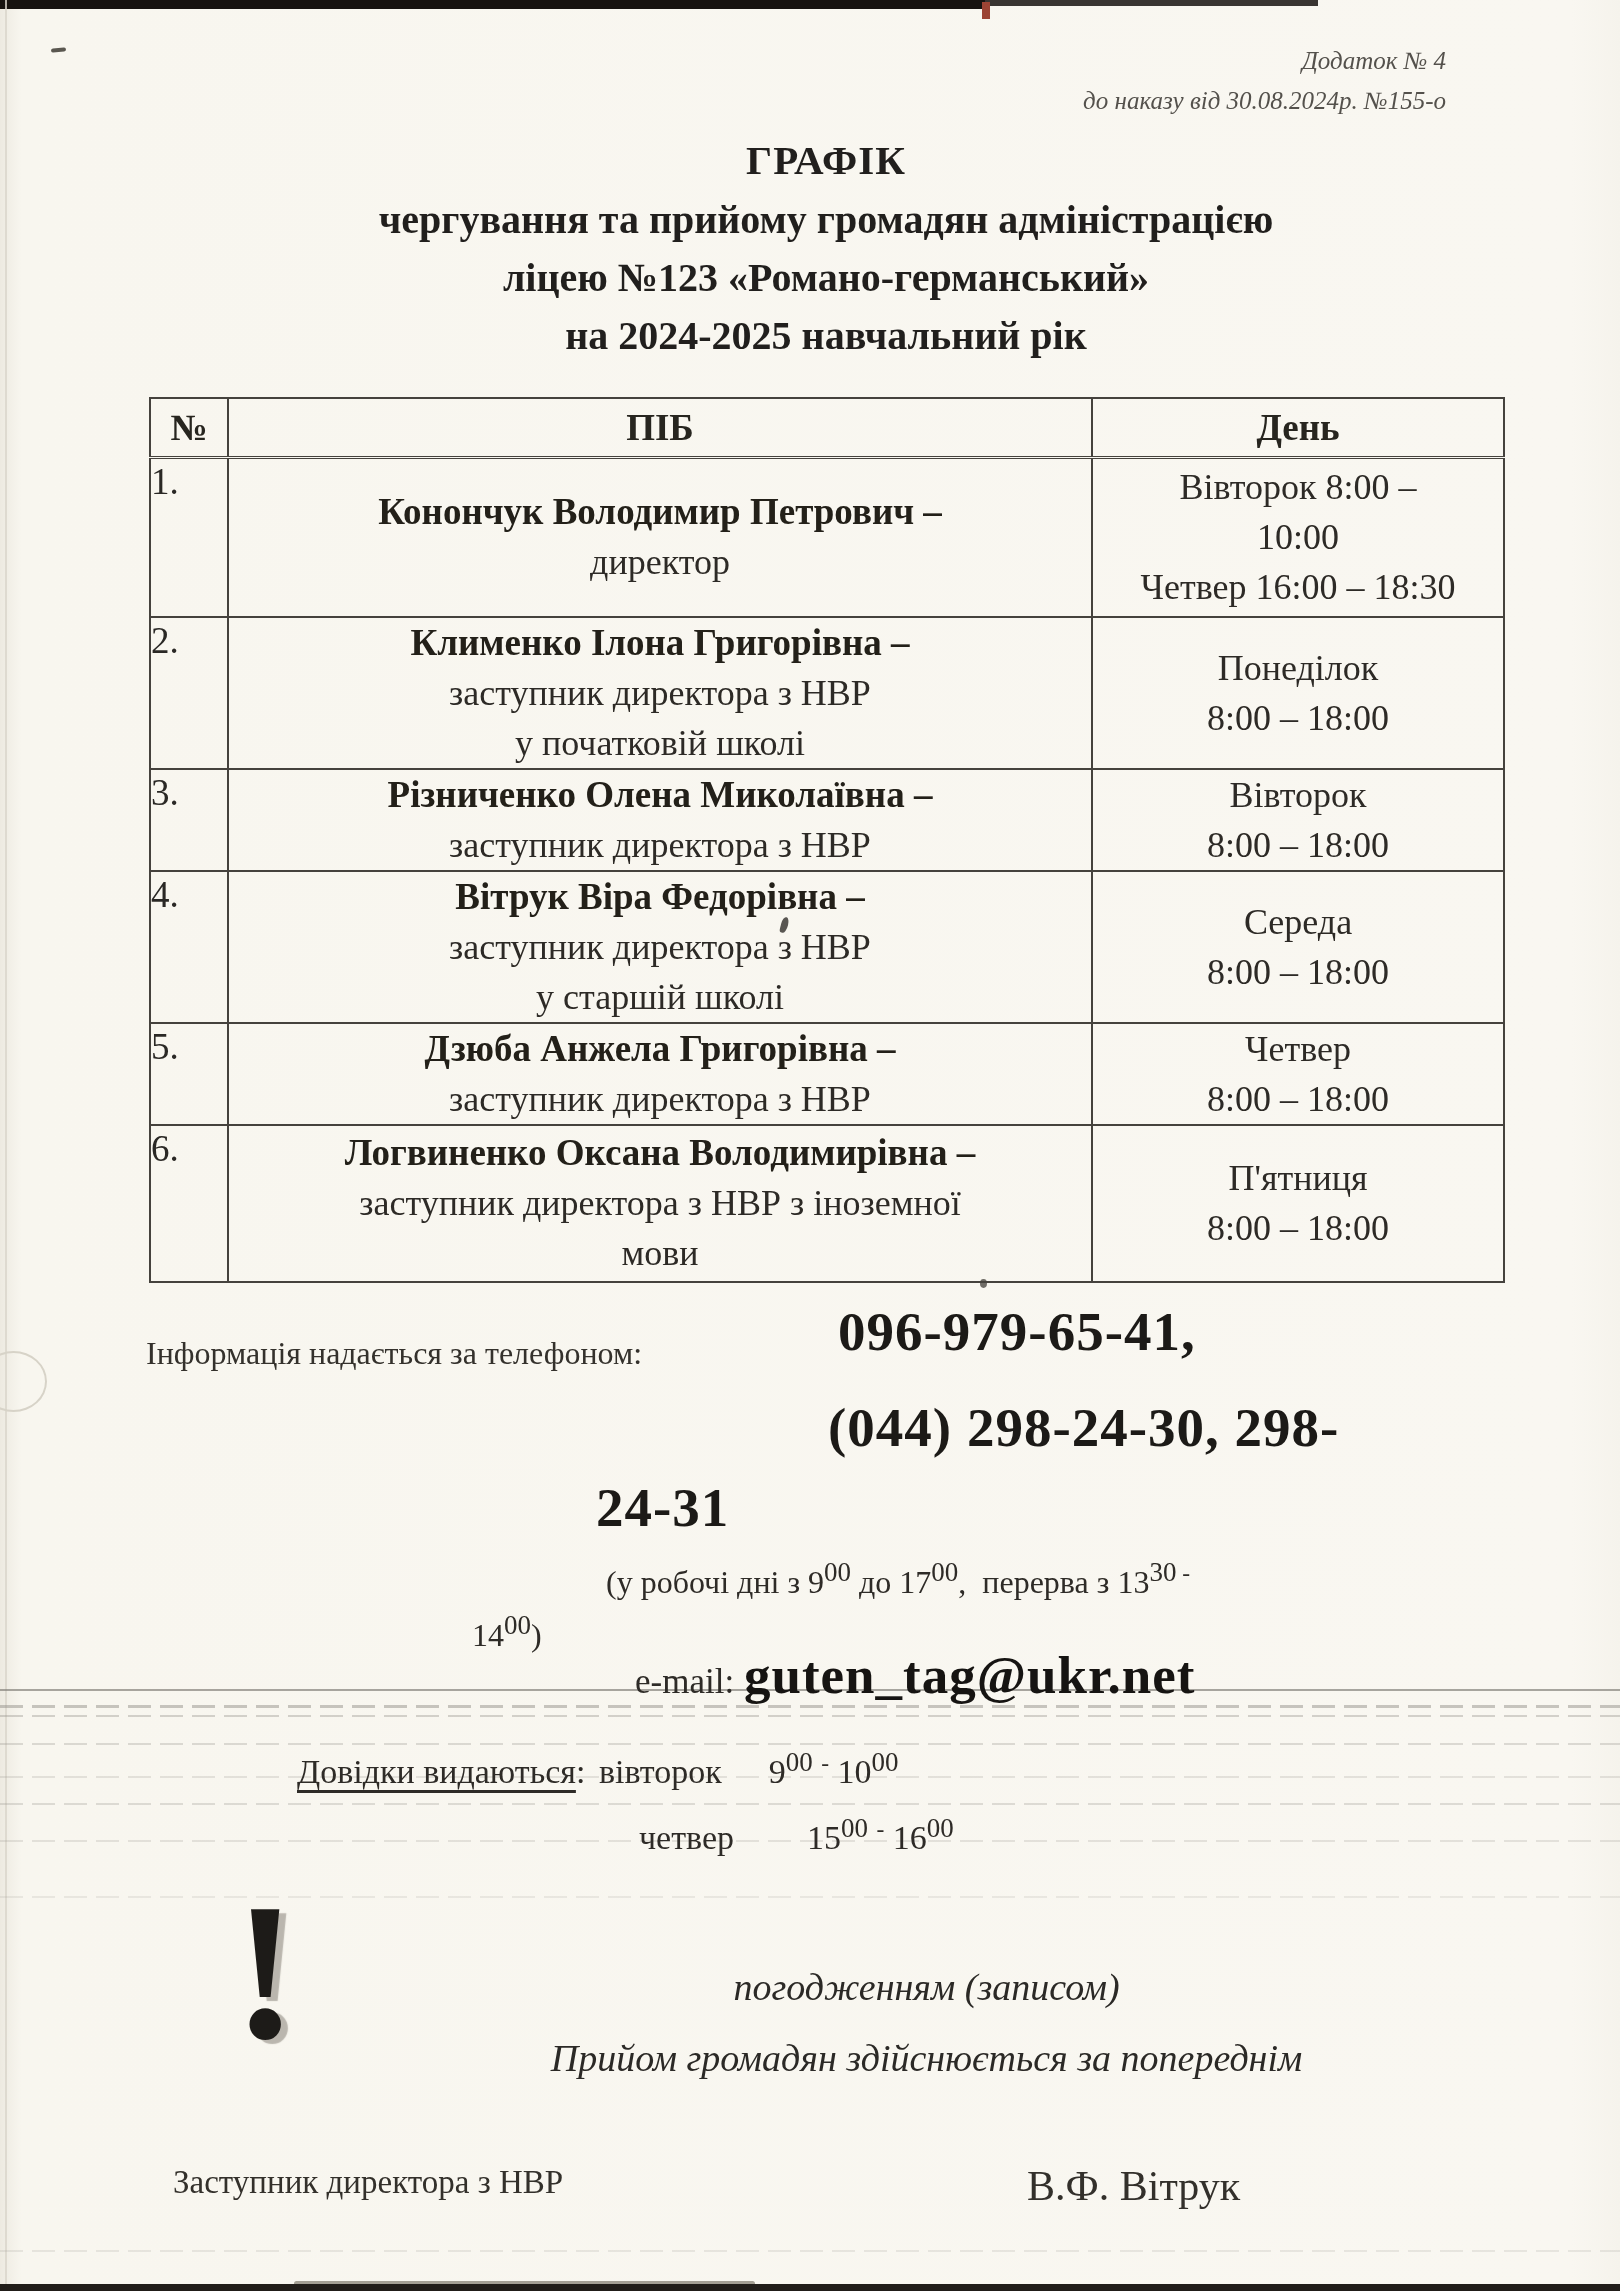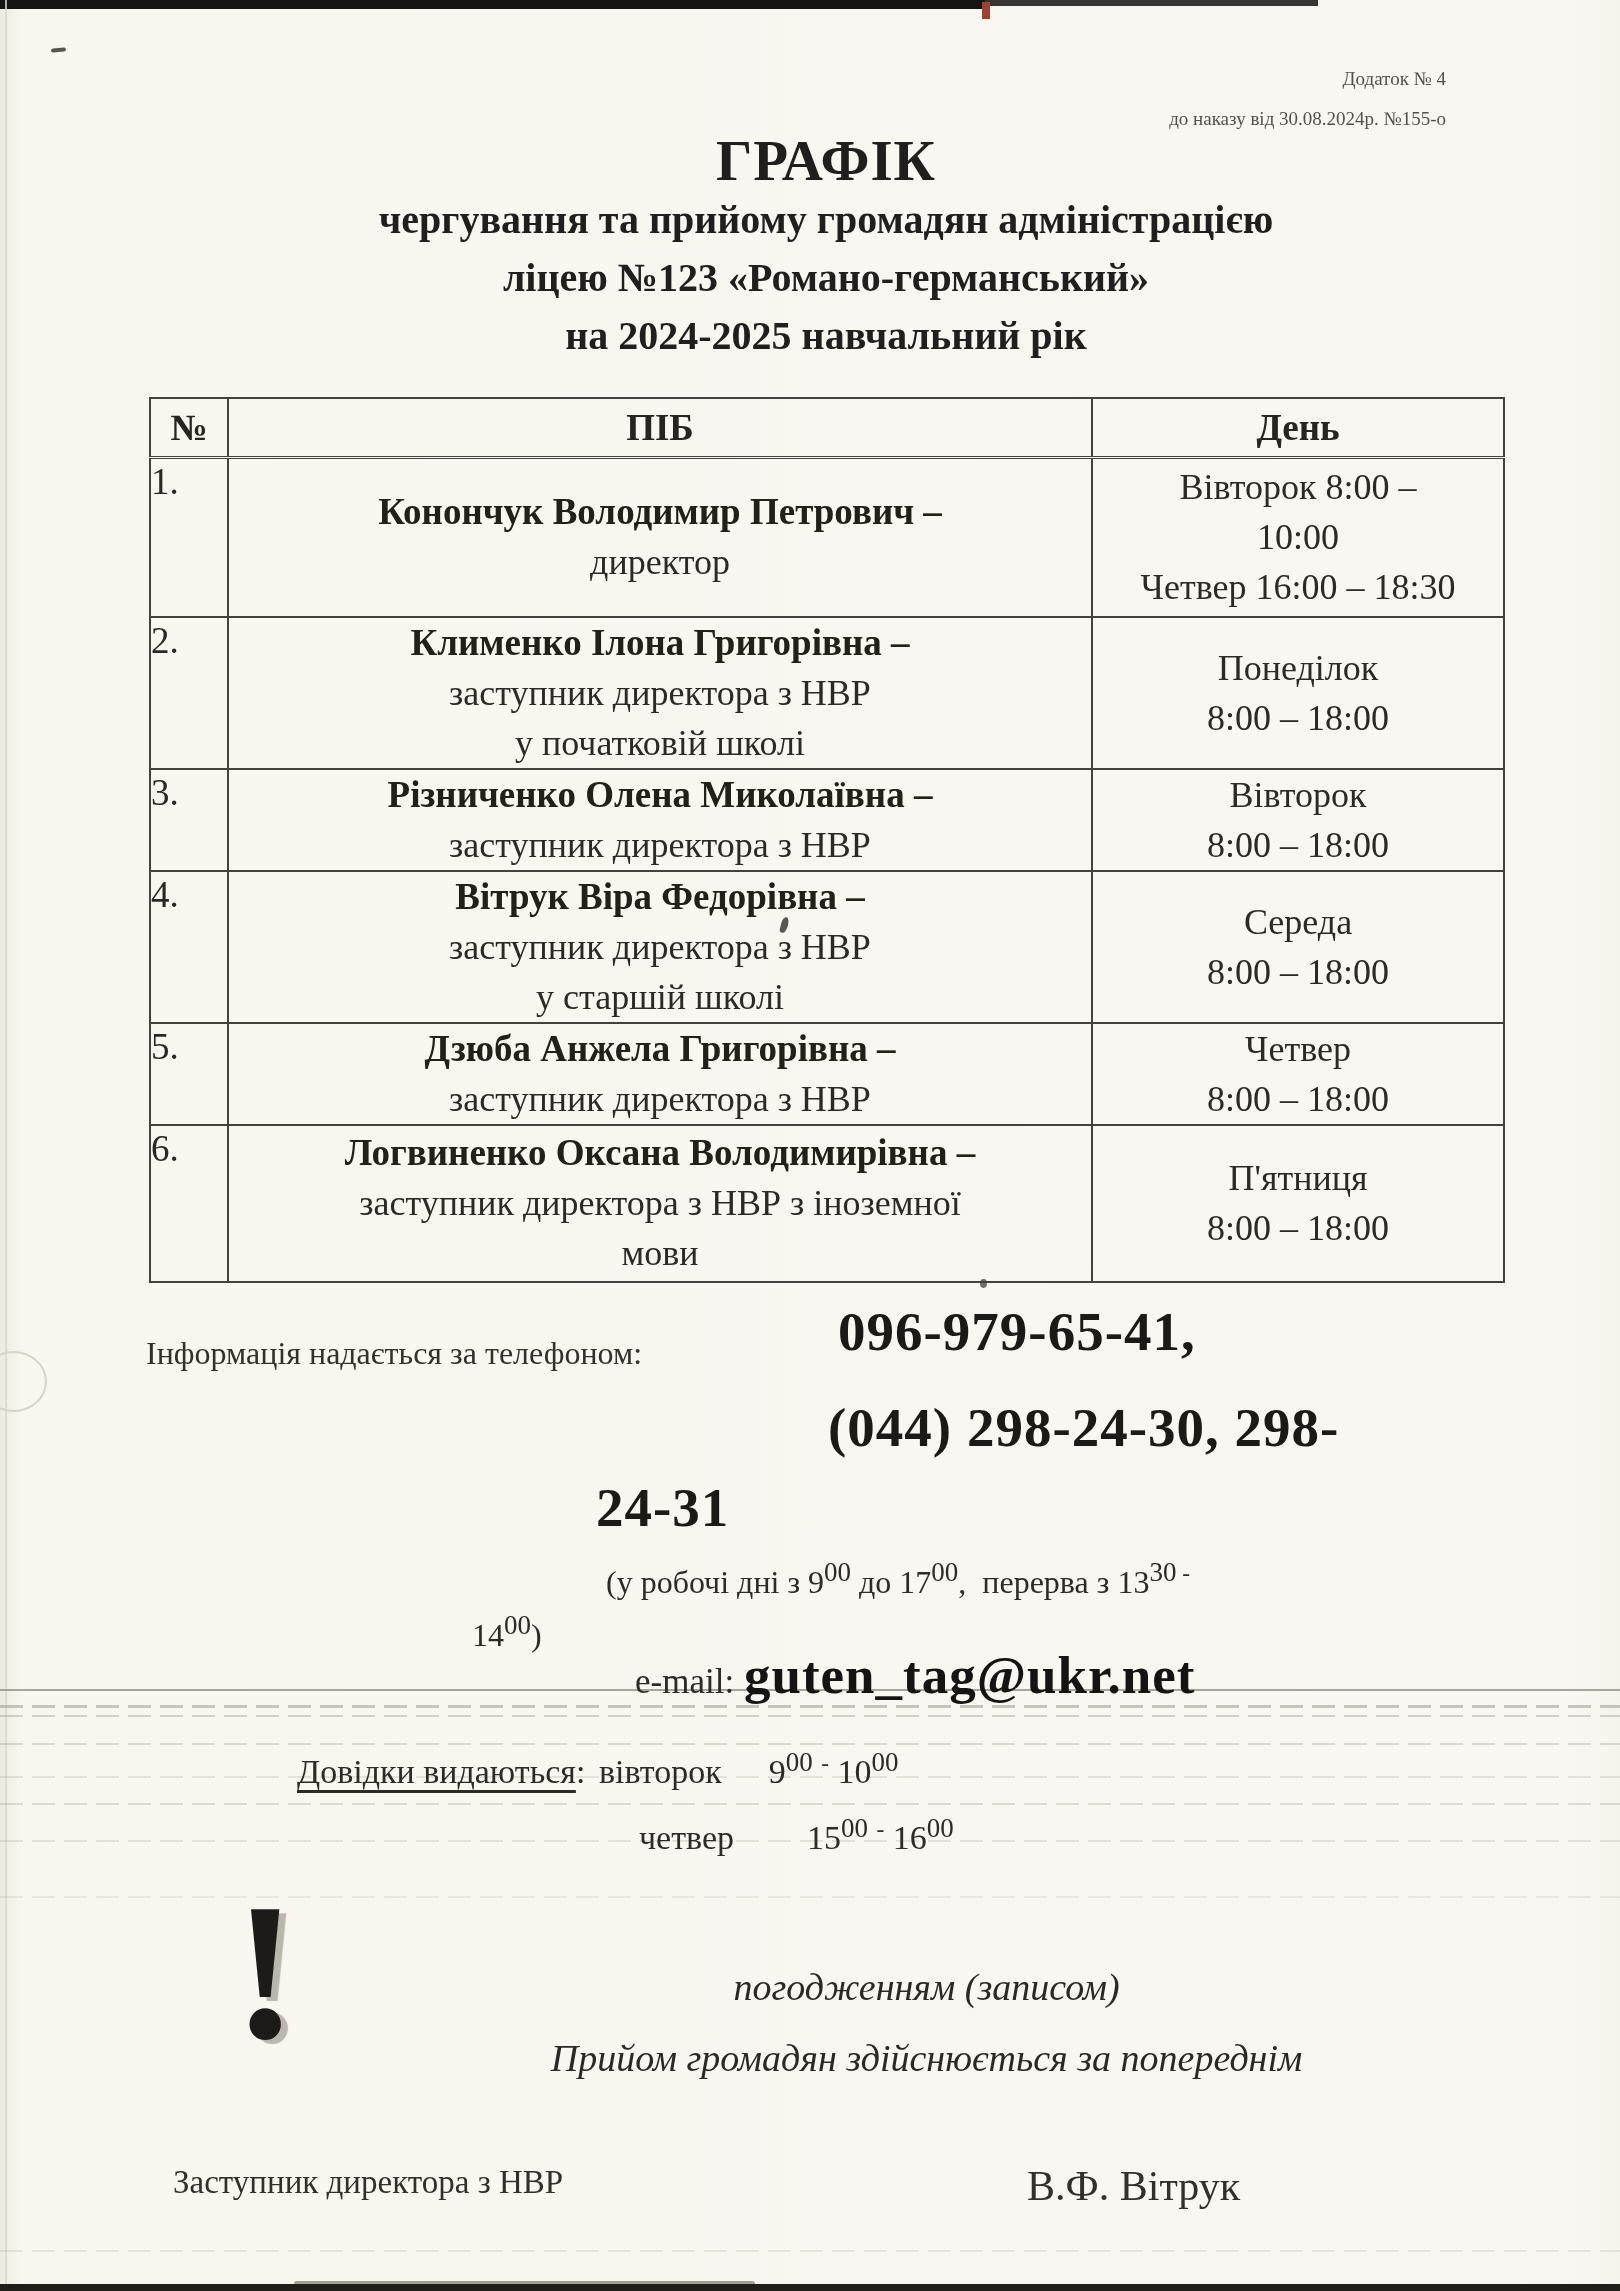--- a/index.html
+++ b/index.html
@@ -21,25 +21,25 @@
   .left-edge-line{left:4.9px;top:0;width:2px;height:100%;background:#d9d5ca;opacity:.8;}
   .punch{left:-19.6px;top:1351px;width:63px;height:57px;border-radius:50%;border:2px solid #d7d3c8;}
   .stray-comma{left:781px;top:917px;width:6.9px;height:15.7px;background:#3d3a36;border-radius:60% 60% 70% 30%;transform:rotate(14deg);opacity:.85;}
   .stray-dot{left:980px;top:1279px;width:6.9px;height:8.8px;background:#4e4a45;border-radius:50%;opacity:.8;}
   .bottom-band{left:0;bottom:0;width:100%;height:7.8px;background:#211d19;}
   .bottom-smudge{left:294px;bottom:5.9px;width:461px;height:4.9px;background:#8f897d;opacity:.8;border-radius:2.9px;}
   .streak{left:0;width:100%;height:2px;background:repeating-linear-gradient(90deg,#94918a 0 23.5px,rgba(0,0,0,0) 23.5px 32px);}
   .streak.solid{background:#85827b;}
 
   
-  .appendix{top:59px;right:174px;text-align:right;font-size:19px;line-height:40px;color:#54514c;}
+  .appendix{top:41px;right:174px;text-align:right;font-size:25px;line-height:40px;color:#54514c;font-style:italic;}
 
   
   .title{top:130px;left:35px;width:1582px;text-align:center;font-weight:bold;color:#211f1d;}
-  .title .t1{font-size:57px;line-height:61px;letter-spacing:1px;}
+  .title .t1{font-size:41px;line-height:61px;letter-spacing:1px;}
   .title .t2{font-size:40px;line-height:58px;}
 
   
   table.sched{position:absolute;top:397px;left:149px;width:1354px;border-collapse:collapse;table-layout:fixed;}
   table.sched th,table.sched td{border:2px solid #45423d;padding:0;}
   table.sched{border:2.9px solid #3c3935;}
   table.sched th{height:57px;font-size:37px;font-weight:bold;color:#27251f;border-bottom:3.9px double #45423d;}
   th.h-num{text-align:center;}
   td.c-num{vertical-align:top;text-align:left;padding:5.9px 0 0 15.7px;font-size:37px;line-height:45px;}
   td.c-name{text-align:center;vertical-align:middle;}

